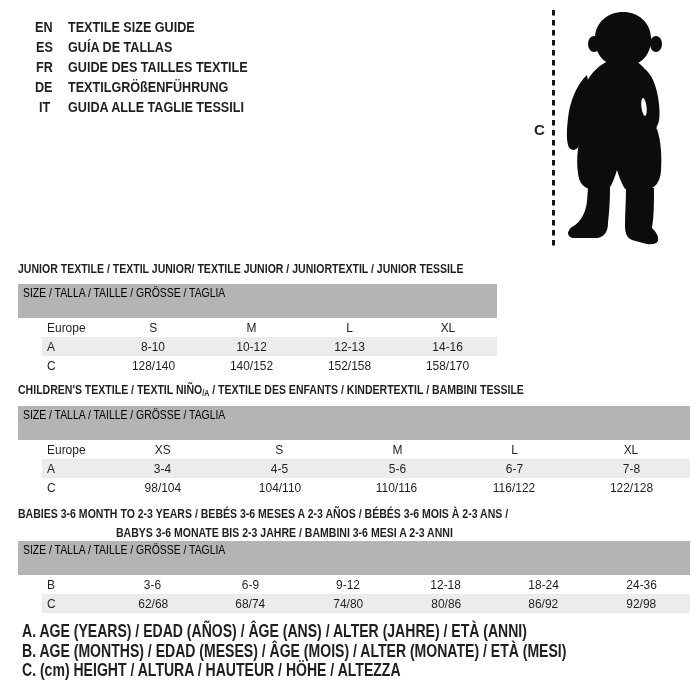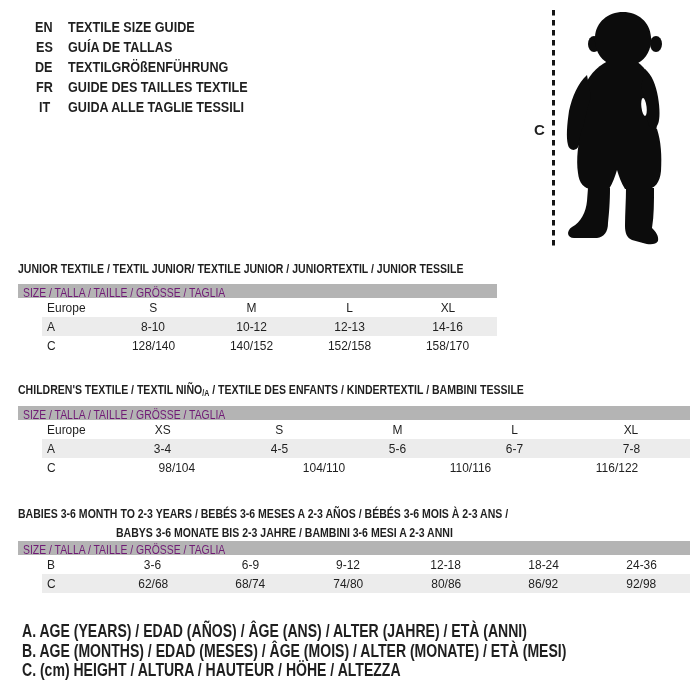--- a/index.html
+++ b/index.html
@@ -26,21 +26,21 @@
   .baby-svg { position:absolute; left:557px; top:5px; }
 
   
   .sec-title { position:absolute; left:18px; font-size:13.5px; font-weight:bold; line-height:18.5px;margin-top:12px; }
   .sub { font-size:9px; vertical-align:-2px; }
 
   
   .size-table { position:absolute; left:18px; }
   .t1 { width:479px; }
   .t23 { width:672px; }
-  .bar { height:14px; line-height:18px; background:#b4b4b4; color:#701a75;
+  .bar { height:34px; line-height:18px; background:#b4b4b4; color:#000000;
          font-size:13px; padding-left:5px; }
   .trow { display:flex; height:19px; line-height:19px; font-size:13px;margin-left:24px; }
   .trow.shade { background:#ececec; }
   .cl { flex:0 0 62px; padding-left:5px; text-align:left; }
   .cv { flex:1; text-align:center; }
 
   
   .footnotes { position:absolute; left:22px; top:622px; }
   .fn-line { height:19.5px; line-height:19.5px; font-size:18px; font-weight:bold; }
 </style>
@@ -52,26 +52,26 @@
   <div class="lang-block">
     <div class="lang-row">
       <span class="lang-code"><span class="cx9">EN</span></span>
       <span class="cx9">TEXTILE SIZE GUIDE</span>
     </div>
     <div class="lang-row">
       <span class="lang-code"><span class="cx9">ES</span></span>
       <span class="cx9">GUÍA DE TALLAS</span>
     </div>
     <div class="lang-row">
+      <span class="lang-code"><span class="cx9">FR</span></span>
+      <span class="cx9">GUIDE DES TAILLES TEXTILE</span>
+    </div>
+    <div class="lang-row">
       <span class="lang-code"><span class="cx9">DE</span></span>
       <span class="cx9">TEXTILGRÖßENFÜHRUNG</span>
-    </div>
-    <div class="lang-row">
-      <span class="lang-code"><span class="cx9">FR</span></span>
-      <span class="cx9">GUIDE DES TAILLES TEXTILE</span>
     </div>
     <div class="lang-row">
       <span class="lang-code"><span class="cx9">IT</span></span>
       <span class="cx9">GUIDA ALLE TAGLIE TESSILI</span>
     </div>
   </div>
 
   <span class="measure-label">C</span>
 
   <svg class="dash-line-svg" width="5" height="236" viewBox="0 0 5 236">
@@ -141,20 +141,21 @@
       <div class="cv"><span class="cxc">5-6</span></div>
       <div class="cv"><span class="cxc">6-7</span></div>
       <div class="cv"><span class="cxc">7-8</span></div>
     </div>
     <div class="trow">
       <div class="cl"><span class="cxl">C</span></div>
       <div class="cv"><span class="cxc">98/104</span></div>
       <div class="cv"><span class="cxc">104/110</span></div>
       <div class="cv"><span class="cxc">110/116</span></div>
       <div class="cv"><span class="cxc">116/122</span></div>
+      <div class="cv"><span class="cxc">122/128</span></div>
     </div>
   </div>
 
   <div class="sec-title" style="top:493px;text-align:center;">
     <div><span class="cx">BABIES 3-6 MONTH TO 2-3 YEARS / BEBÉS 3-6 MESES A 2-3 AÑOS / BÉBÉS 3-6 MOIS À 2-3 ANS /</span></div>
     <div><span class="cx">BABYS 3-6 MONATE BIS 2-3 JAHRE / BAMBINI 3-6 MESI A 2-3 ANNI</span></div>
   </div>
   <div class="size-table t23" style="top:541px;">
     <div class="bar"><span class="cx8">SIZE / TALLA / TAILLE / GRÖSSE / TAGLIA</span></div>
     <div class="trow">

